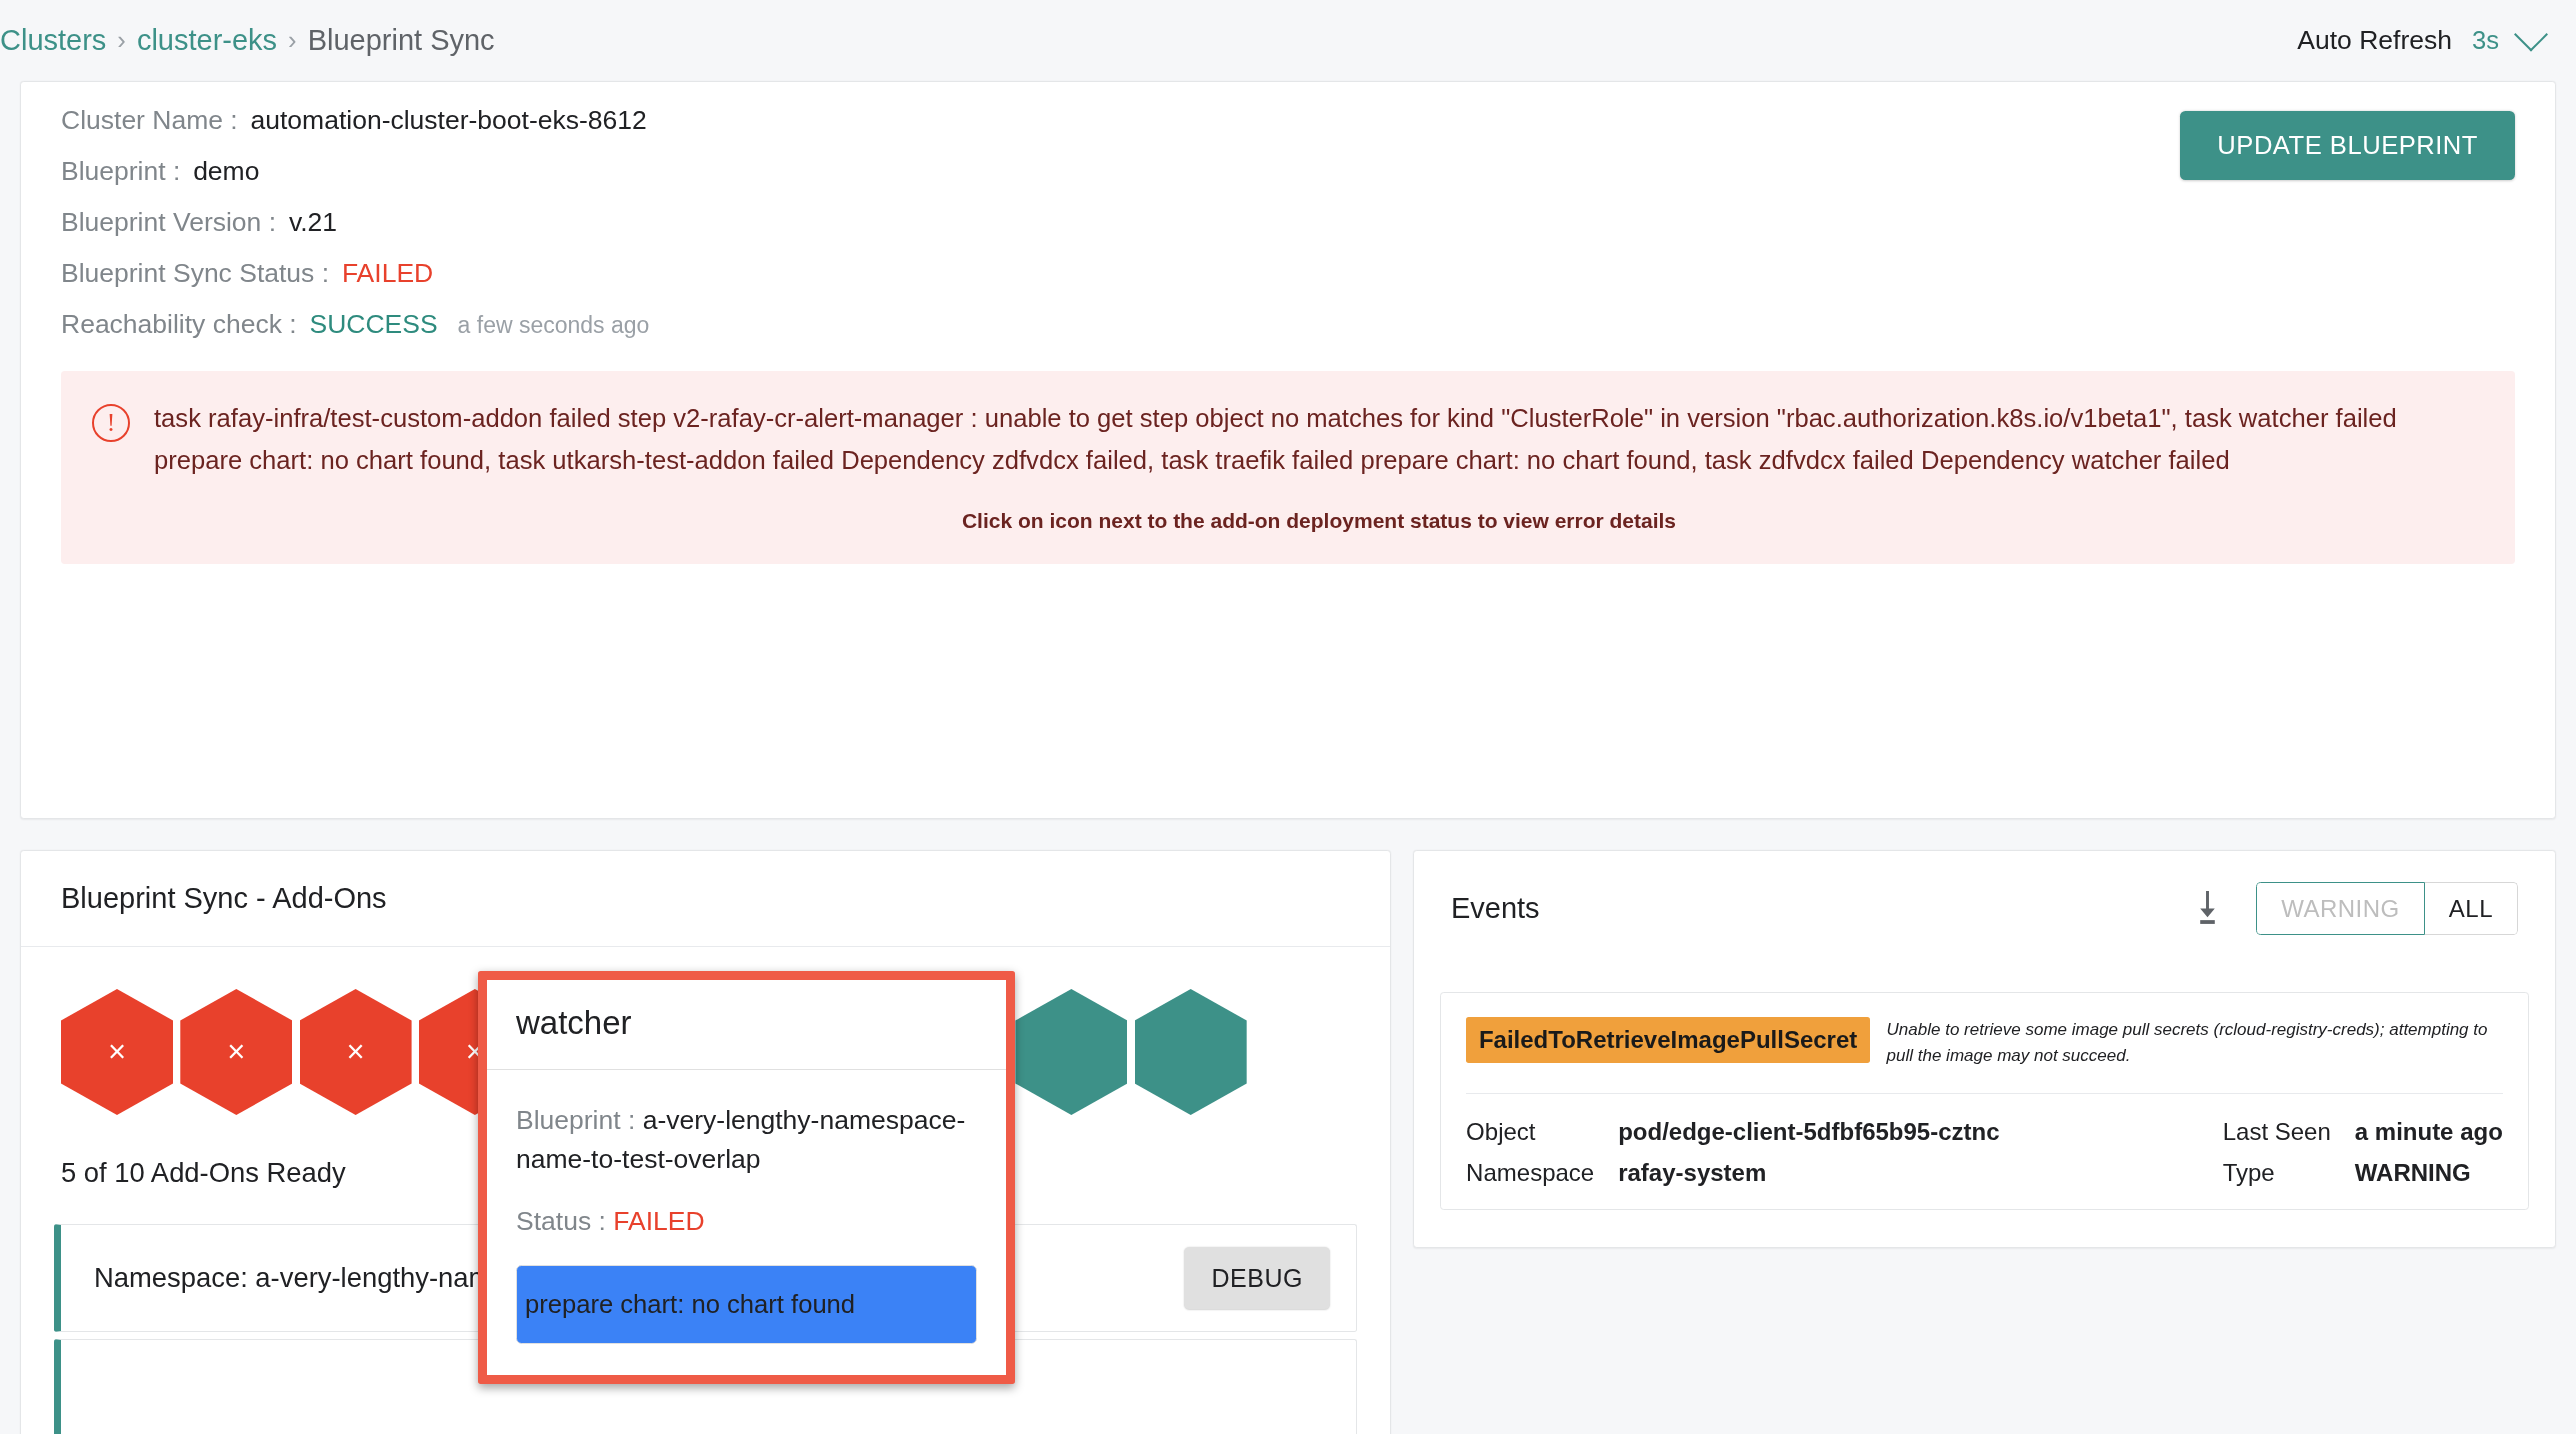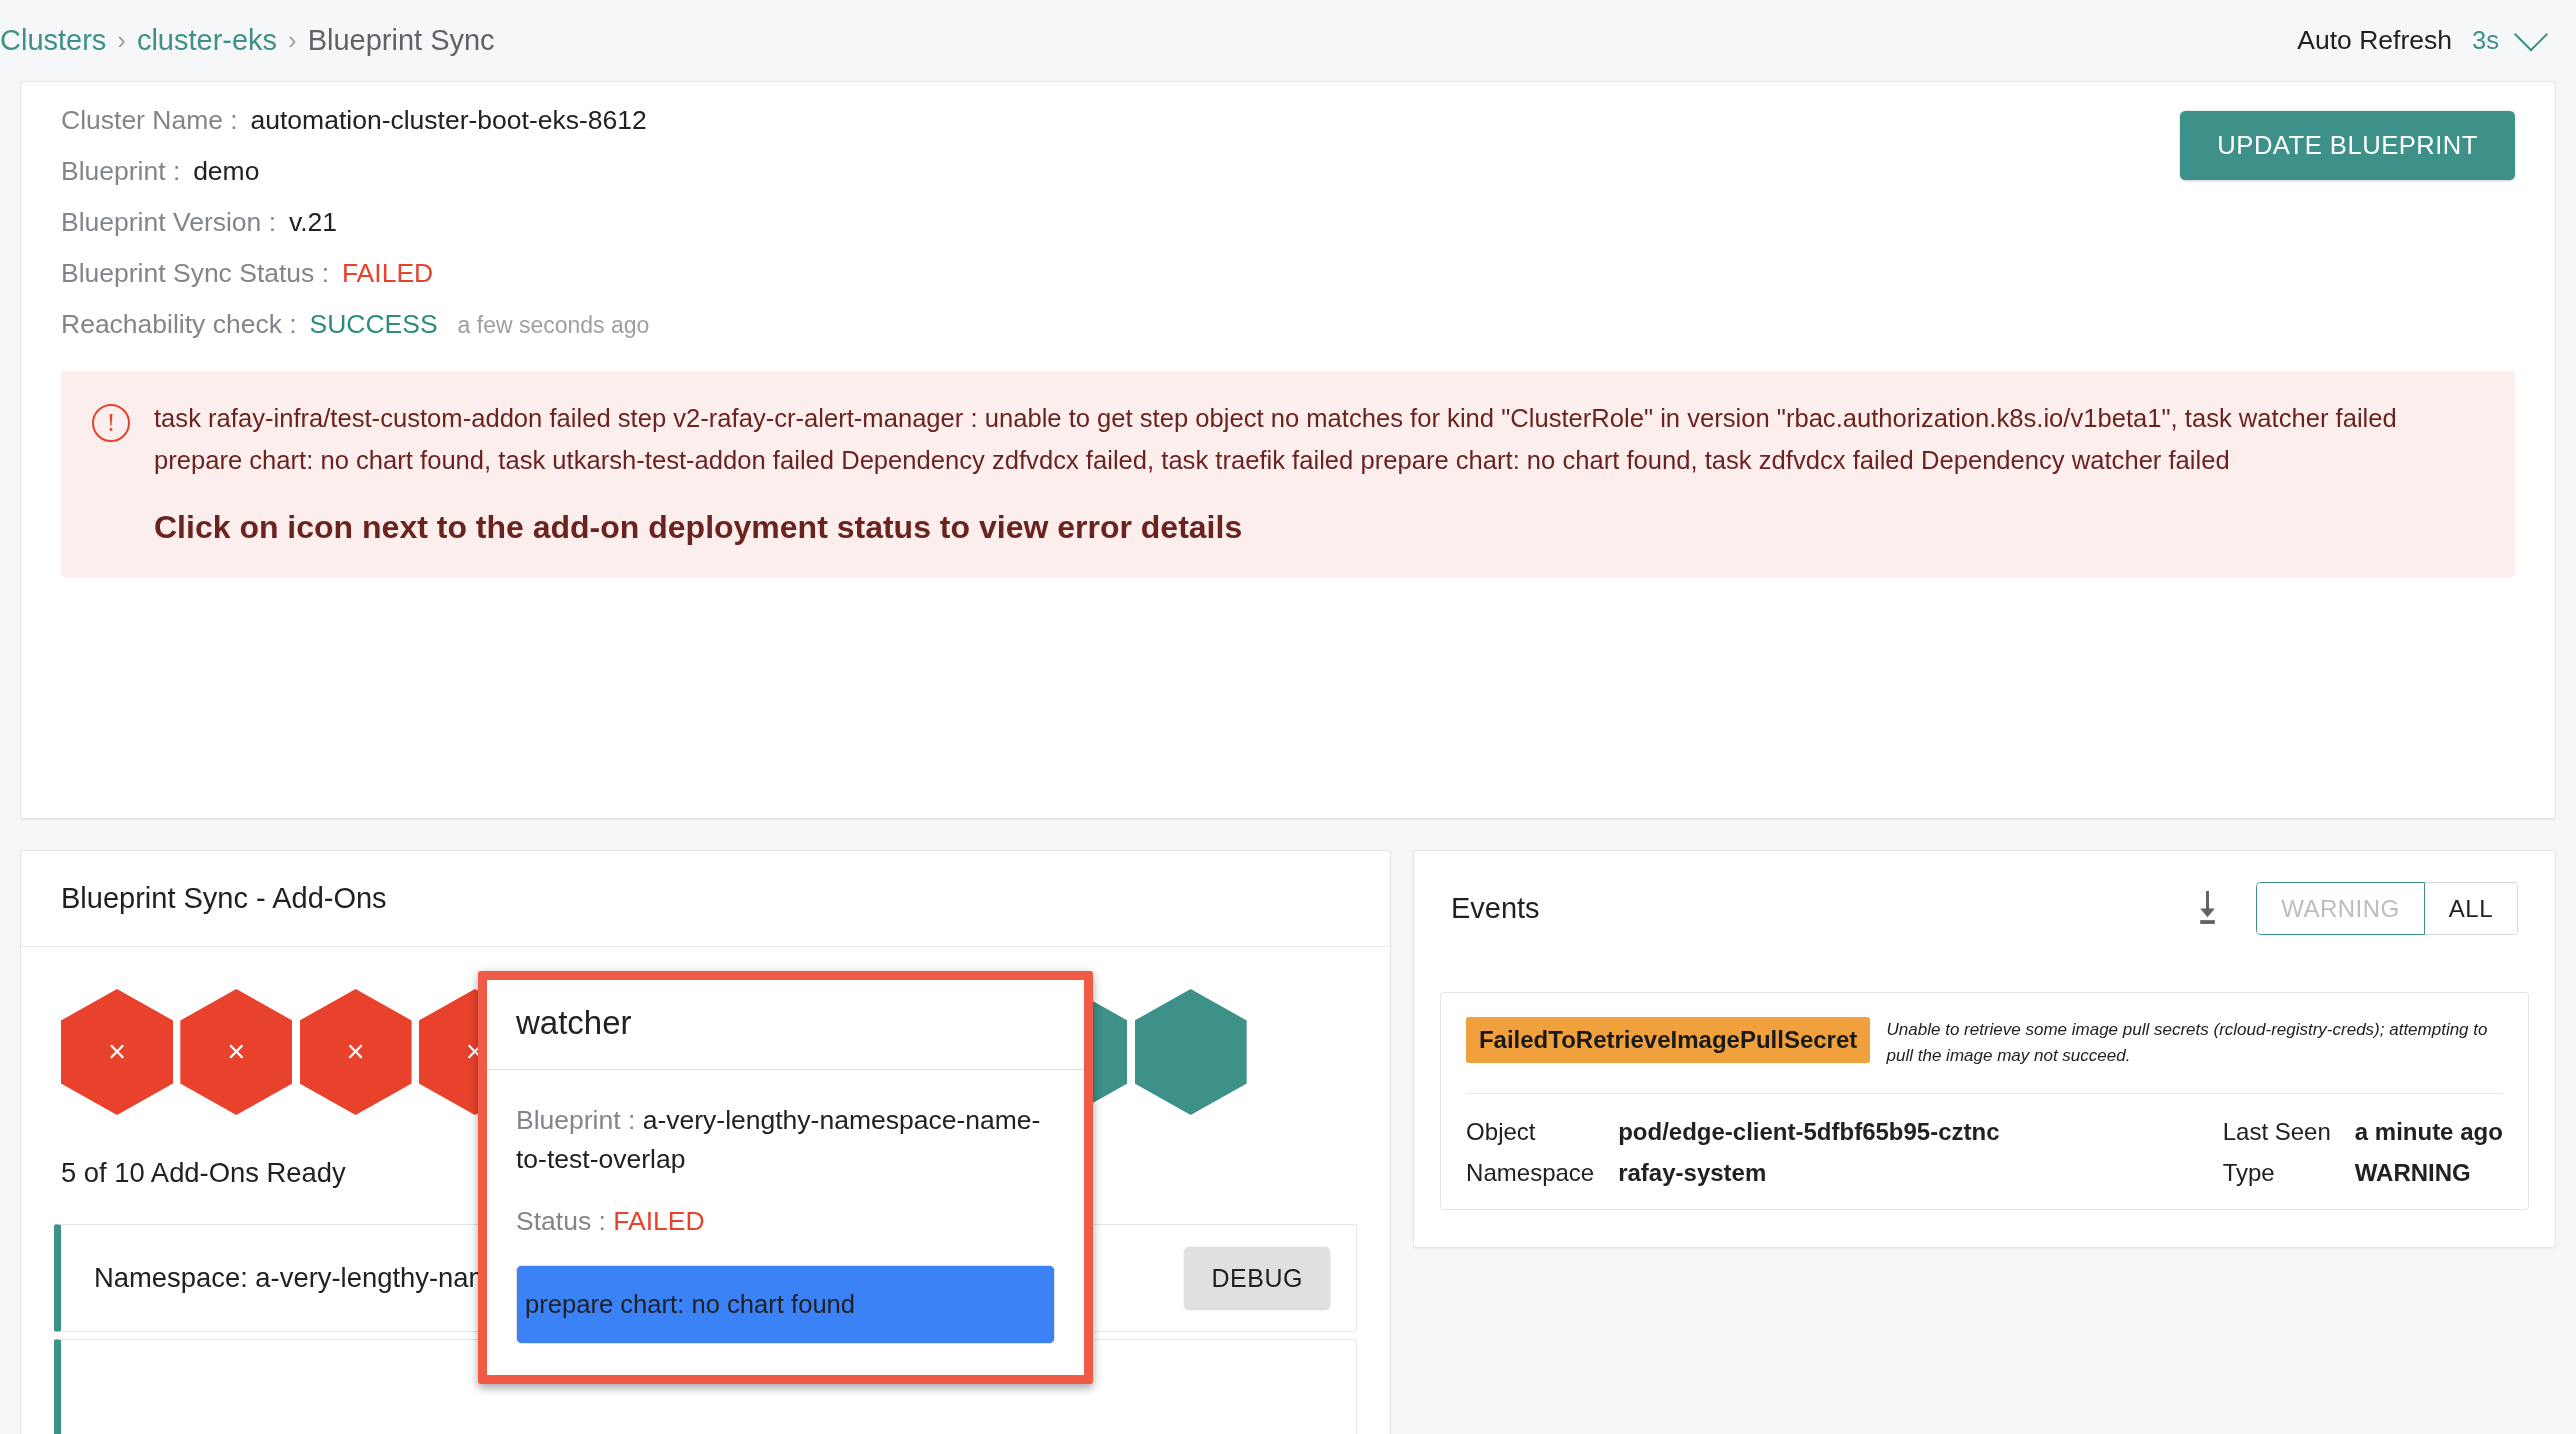--- a/index.html
+++ b/index.html
@@ -110,23 +110,24 @@
     font-family: "Liberation Serif", serif;
   }
   .alert-body { flex: 1 1 auto; }
   .alert-text {
     color: #6b2320;
     font-size: 25.6px;
     line-height: 1.62;
   }
   .alert-hint {
     color: #6b2320;
-    font-size: 32px;
+    font-size: 21px;
     font-weight: bold;
     margin-top: 27.4px;
+    text-align: center;
   }
 
   
   .columns {
     display: flex;
     gap: 22px;
     margin: 31px 20px 0 20px;
     align-items: flex-start;
   }
   .col-left  { width: 1492px; }
@@ -270,21 +271,21 @@
   .det-col { display: grid; grid-template-columns: auto auto; row-gap: 12.8px; column-gap: 24px; }
   .det-col.right { margin-left: auto; }
   .det-key { color: #202124; }
   .det-val { font-weight: bold; }
 
   
   .tooltip {
     position: absolute;
     left: 478px;
     top: 971px;
-    width: 615px;
+    width: 537px;
     background: #ffffff;
     border: 9.1px solid #ef5b47;
     border-radius: 2.7px;
     box-shadow: 0 3.7px 9.1px rgba(0,0,0,0.35);
     z-index: 50;
   }
   .tt-head {
     padding: 24px 29px 27.4px 29px;
     border-bottom: 0.9px solid #e0e0e0;
     font-size: 33px;

